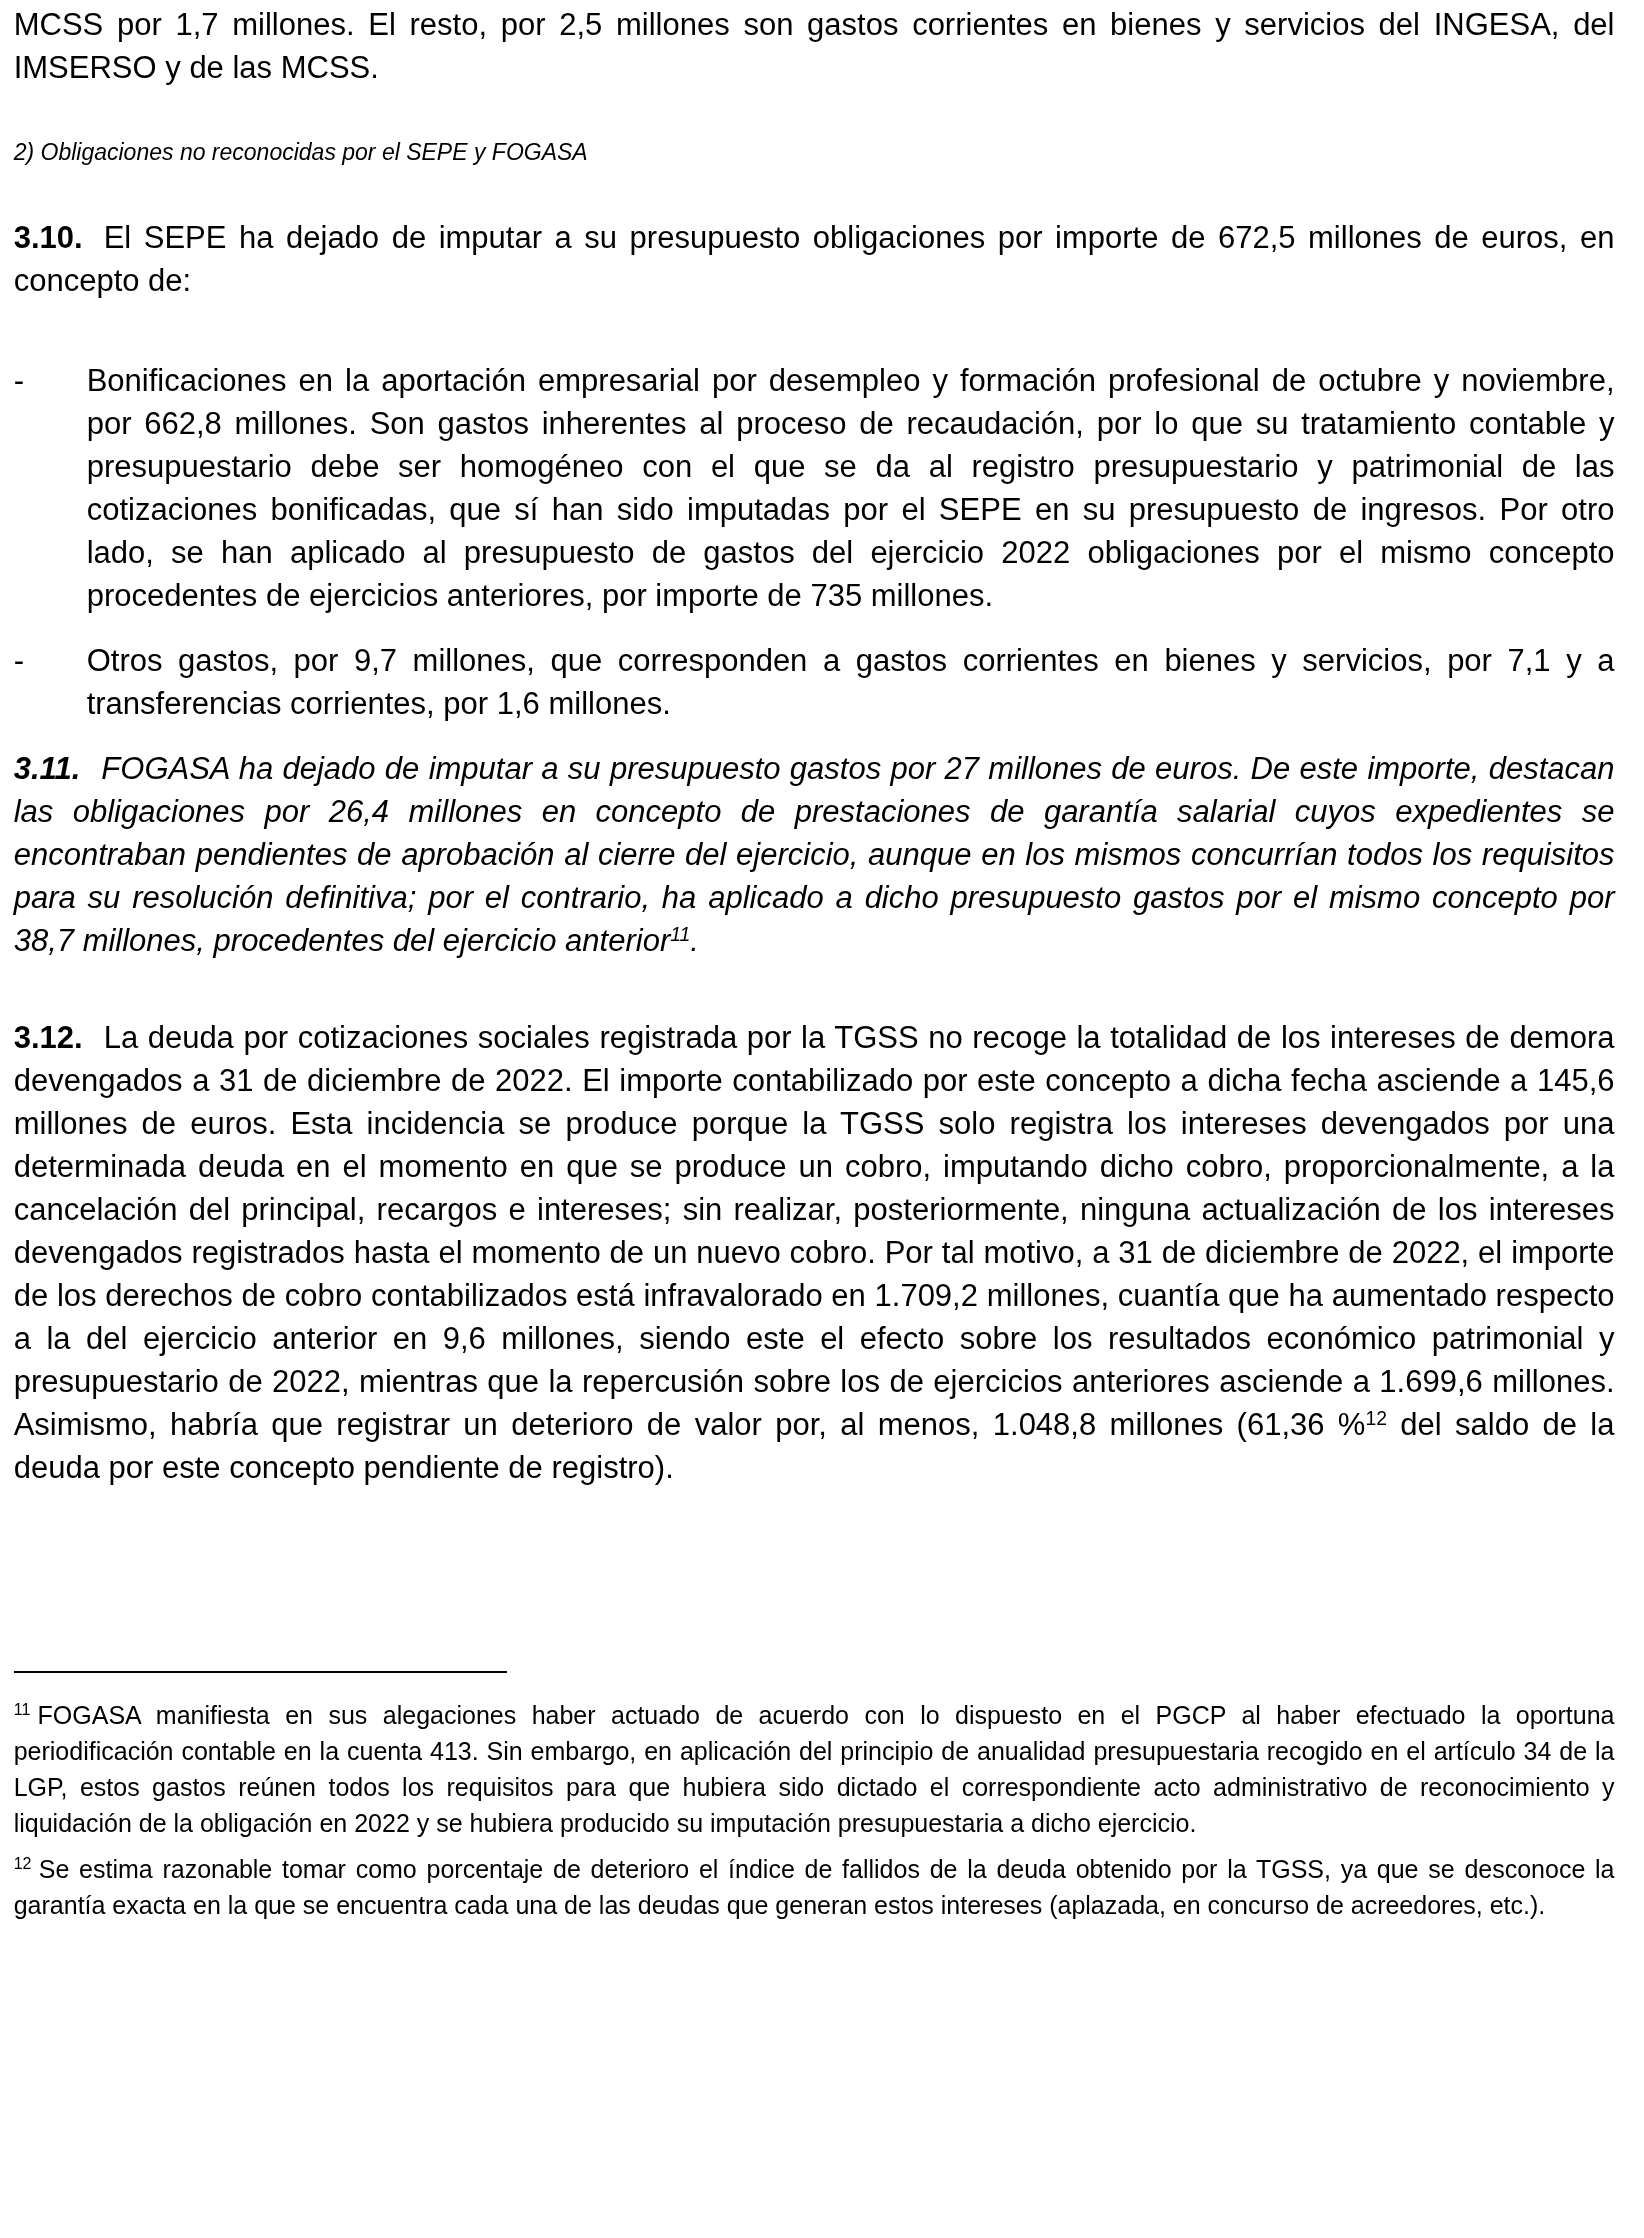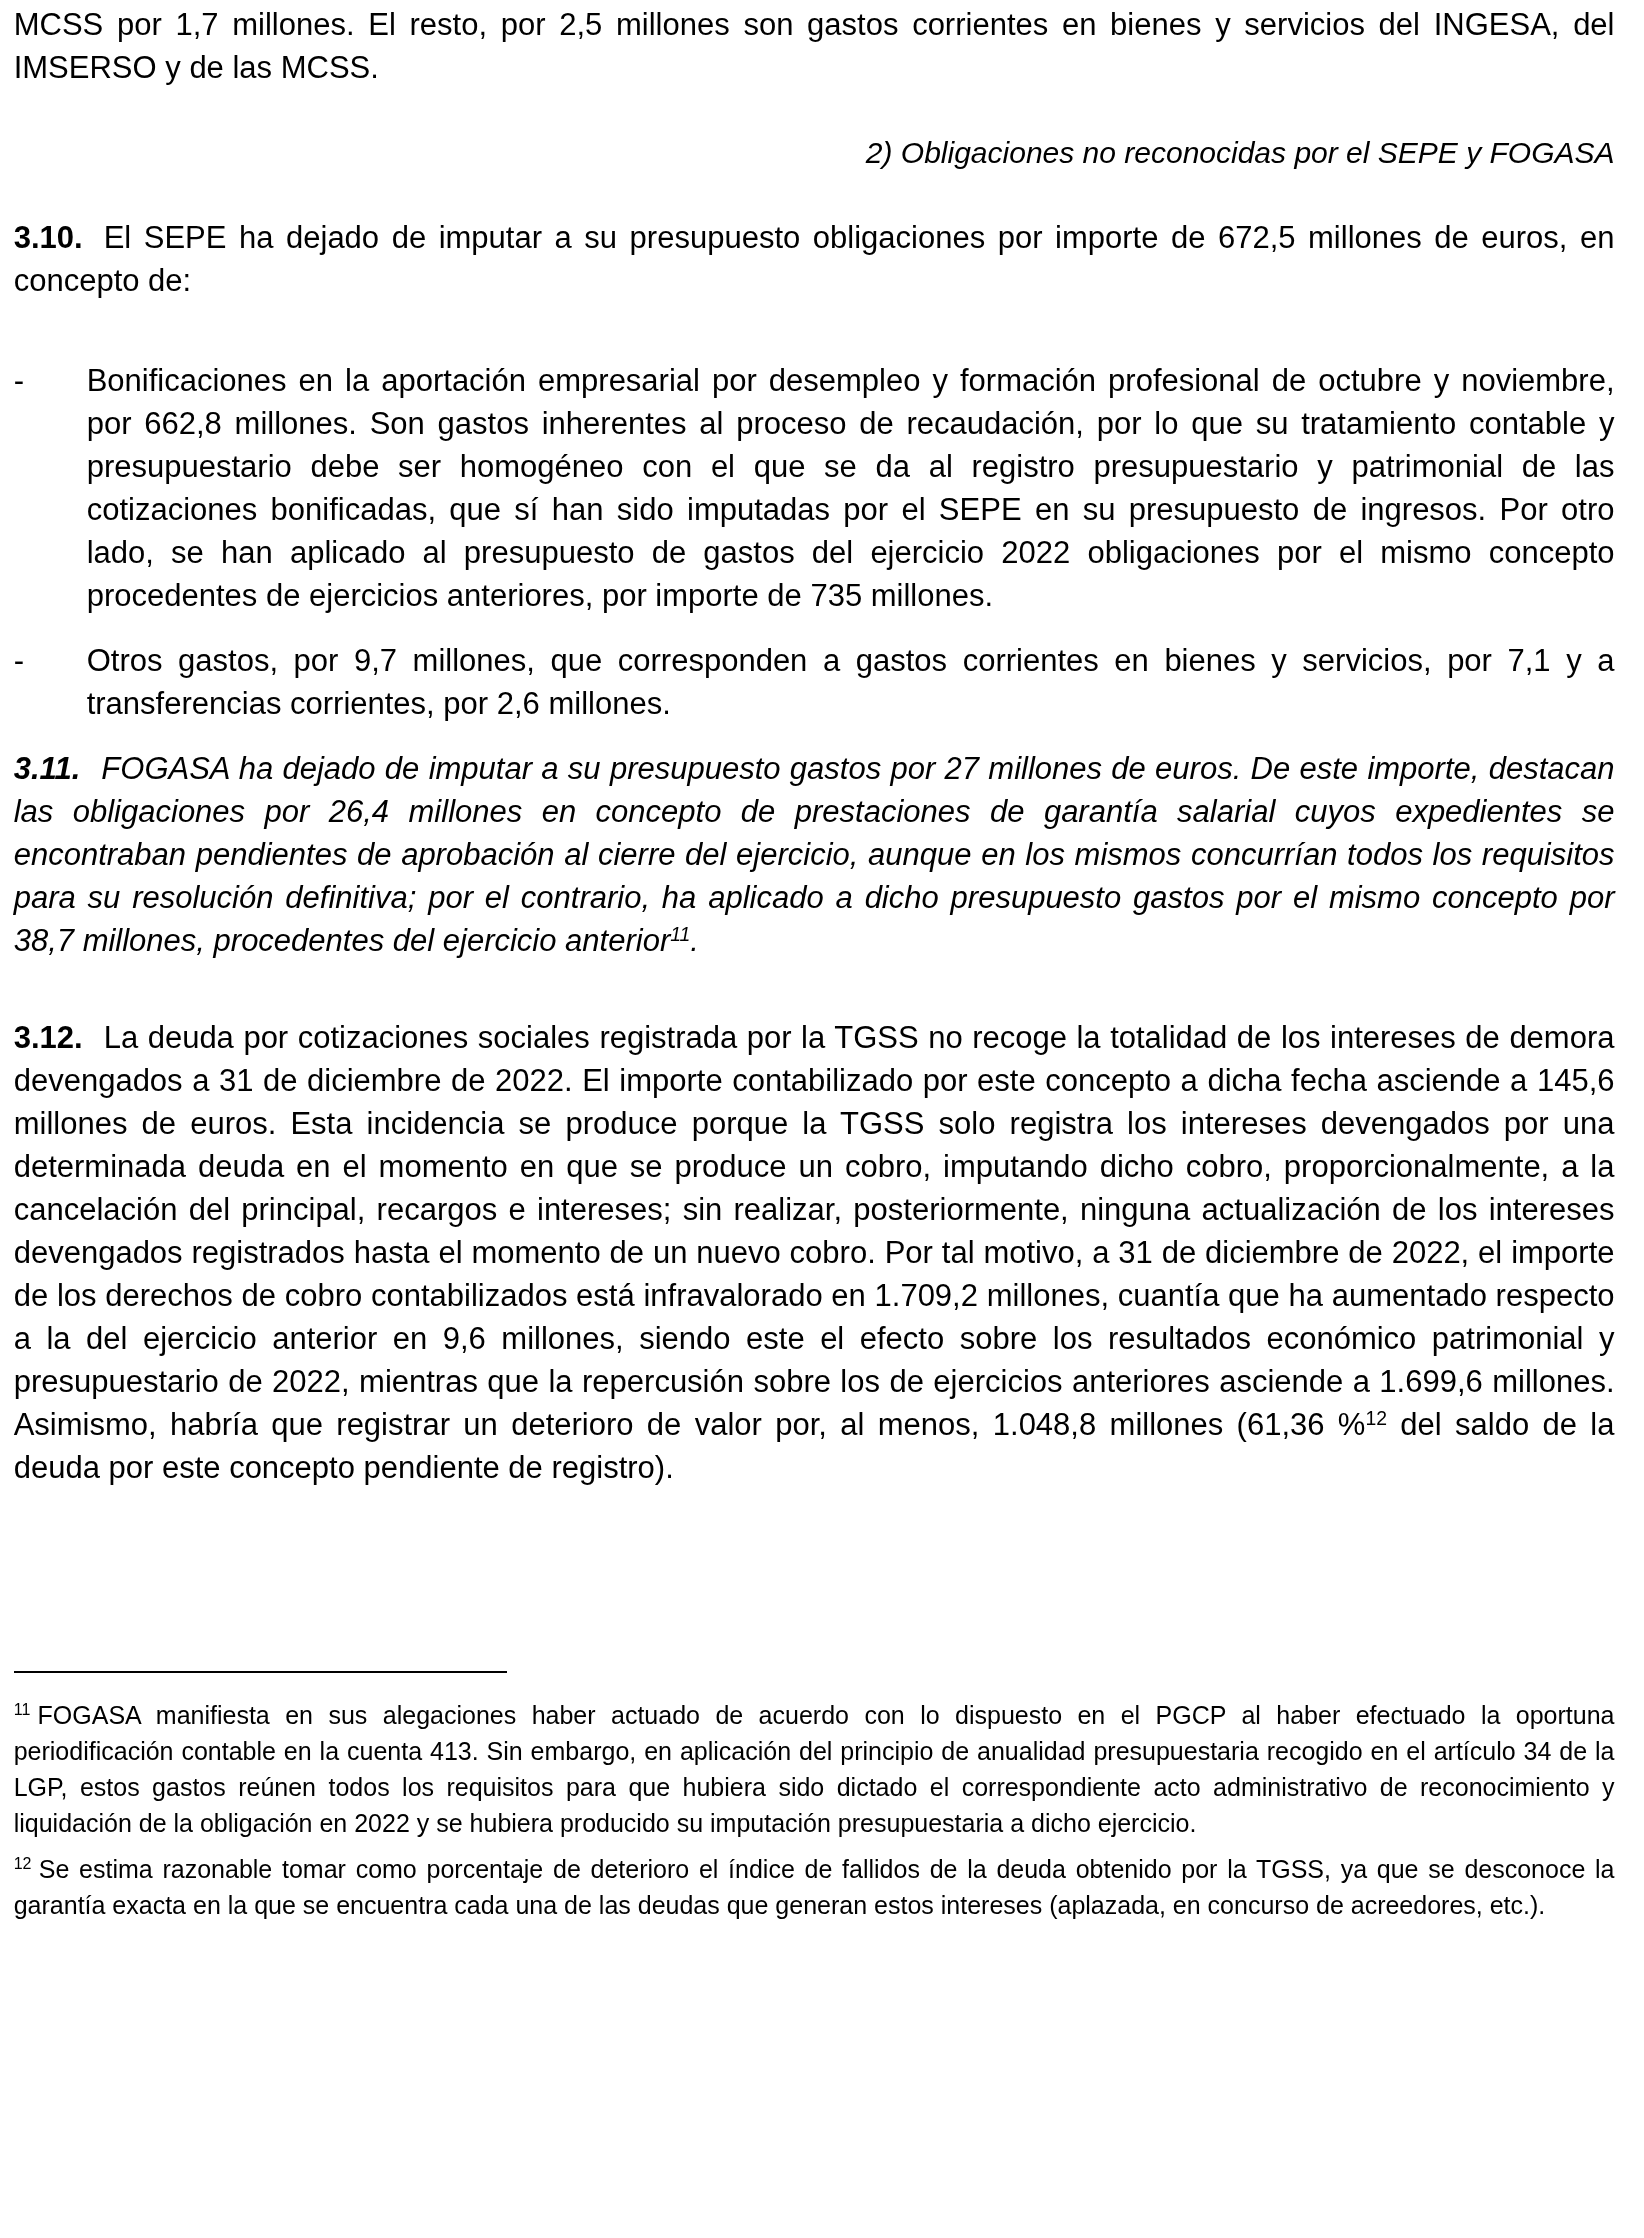--- a/index.html
+++ b/index.html
@@ -14,24 +14,24 @@
     font-family: "Liberation Sans", sans-serif;
     overflow: hidden;
   }
   .body-par {
     font-size: 31px;
     line-height: 43px;
     text-align: justify;
     margin: 0 0 42px 0;
   }
   .heading {
-    font-size: 30px;
+    font-size: 23px;
     line-height: 43px;
     font-style: italic;
-    text-align: right;
+    text-align: left;
     margin: 0 0 42px 0;
   }
   .par-num { font-weight: bold; padding-right: 21px; }
   .p-310 { margin-bottom: 57px; }
   .p-311 { margin-bottom: 54px; font-style: italic; }
   .h-3   { margin-bottom: 44px; }
   .p-312 { margin-bottom: 4px; }
   .bullet {
     position: relative;
     margin: 0 0 22px 73px;
@@ -74,21 +74,21 @@
 <div class="page">
 
   <p class="body-par">MCSS por 1,7 millones. El resto, por 2,5 millones son gastos corrientes en bienes y servicios del INGESA, del IMSERSO y de las MCSS.</p>
 
   <p class="heading h-2">2) Obligaciones no reconocidas por el SEPE y FOGASA</p>
 
   <p class="body-par p-310"><span class="par-num">3.10.</span><span>El SEPE ha dejado de imputar a su presupuesto obligaciones por importe de 672,5 millones de euros, en concepto de:</span></p>
 
   <div class="bullet"><span class="dash">-</span><span>Bonificaciones en la aportación empresarial por desempleo y formación profesional de octubre y noviembre, por 662,8 millones. Son gastos inherentes al proceso de recaudación, por lo que su tratamiento contable y presupuestario debe ser homogéneo con el que se da al registro presupuestario y patrimonial de las cotizaciones bonificadas, que sí han sido imputadas por el SEPE en su presupuesto de ingresos. Por otro lado, se han aplicado al presupuesto de gastos del ejercicio 2022 obligaciones por el mismo concepto procedentes de ejercicios anteriores, por importe de 735 millones.</span></div>
 
-  <div class="bullet"><span class="dash">-</span><span>Otros gastos, por 9,7 millones, que corresponden a gastos corrientes en bienes y servicios, por 7,1 y a transferencias corrientes, por 2,6 millones.</span></div>
+  <div class="bullet"><span class="dash">-</span><span>Otros gastos, por 9,7 millones, que corresponden a gastos corrientes en bienes y servicios, por 7,1 y a transferencias corrientes, por 1,6 millones.</span></div>
 
   <p class="body-par p-311"><span class="par-num">3.11.</span><span>FOGASA ha dejado de imputar a su presupuesto gastos por 27 millones de euros. De este importe, destacan las obligaciones por 26,4 millones en concepto de prestaciones de garantía salarial cuyos expedientes se encontraban pendientes de aprobación al cierre del ejercicio, aunque en los mismos concurrían todos los requisitos para su resolución definitiva; por el contrario, ha aplicado a dicho presupuesto gastos por el mismo concepto por 38,7 millones, procedentes del ejercicio anterior</span><sup class="ref">11</sup><span>.</span></p>
 
 
   <p class="body-par p-312"><span class="par-num">3.12.</span><span>La deuda por cotizaciones sociales registrada por la TGSS no recoge la totalidad de los intereses de demora devengados a 31 de diciembre de 2022. El importe contabilizado por este concepto a dicha fecha asciende a 145,6 millones de euros. Esta incidencia se produce porque la TGSS solo registra los intereses devengados por una determinada deuda en el momento en que se produce un cobro, imputando dicho cobro, proporcionalmente, a la cancelación del principal, recargos e intereses; sin realizar, posteriormente, ninguna actualización de los intereses devengados registrados hasta el momento de un nuevo cobro. Por tal motivo, a 31 de diciembre de 2022, el importe de los derechos de cobro contabilizados está infravalorado en 1.709,2 millones, cuantía que ha aumentado respecto a la del ejercicio anterior en 9,6 millones, siendo este el efecto sobre los resultados económico patrimonial y presupuestario de 2022, mientras que la repercusión sobre los de ejercicios anteriores asciende a 1.699,6 millones. Asimismo, habría que registrar un deterioro de valor por, al menos, 1.048,8 millones (61,36 %</span><sup class="ref">12</sup><span> del saldo de la deuda por este concepto pendiente de registro).</span></p>
 
   <div class="fn-sep"></div>
 
   <div class="footnote"><sup class="fn-marker">11</sup><span>FOGASA manifiesta en sus alegaciones haber actuado de acuerdo con lo dispuesto en el PGCP al haber efectuado la oportuna periodificación contable en la cuenta 413. Sin embargo, en aplicación del principio de anualidad presupuestaria recogido en el artículo 34 de la LGP, estos gastos reúnen todos los requisitos para que hubiera sido dictado el correspondiente acto administrativo de reconocimiento y liquidación de la obligación en 2022 y se hubiera producido su imputación presupuestaria a dicho ejercicio.</span></div>
 

